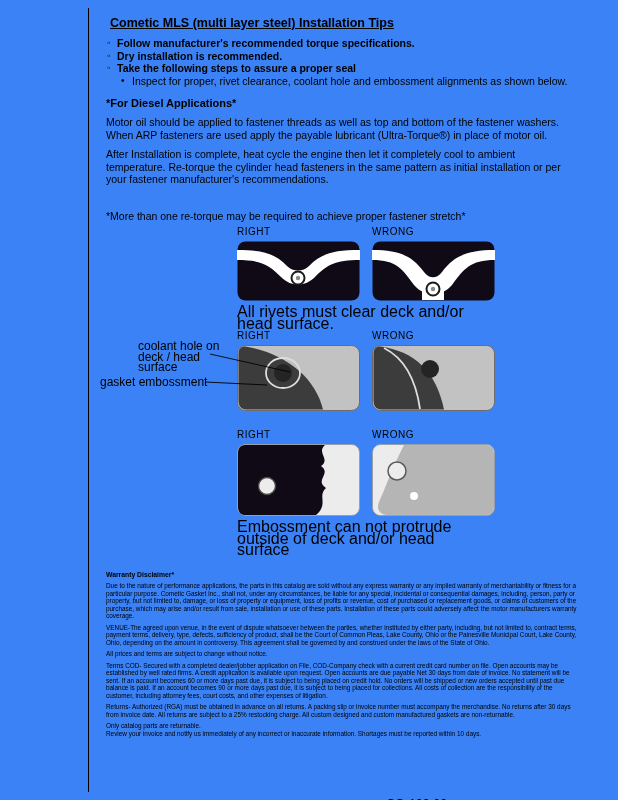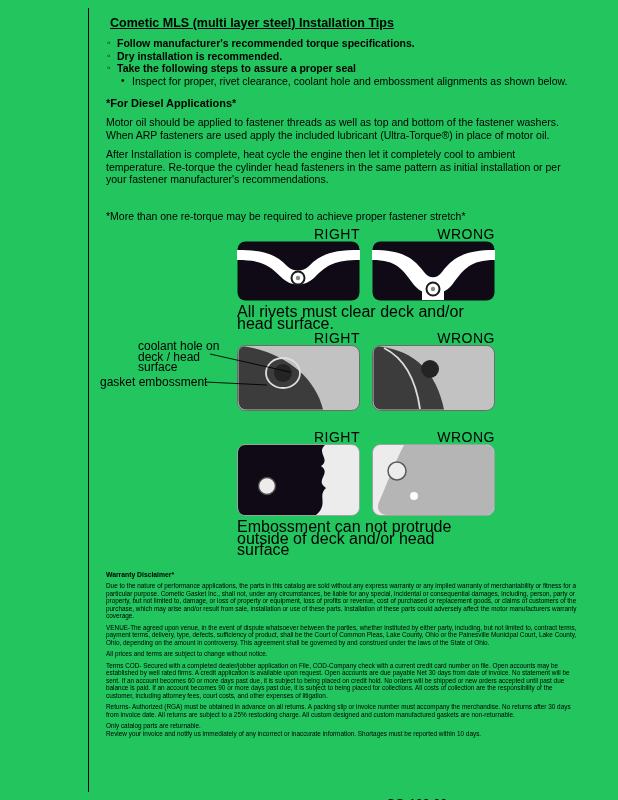--- a/index.html
+++ b/index.html
@@ -1,36 +1,36 @@
 <!DOCTYPE html>
 <html><head>
 <meta charset="utf-8">
 <style>
   html,body { margin:0; padding:0; background:#888; }
   .page {
-    position:relative; width:618px; height:800px; background:#22c55e;
+    position:relative; width:618px; height:800px; background:#3b82f6;
     font-family:"Liberation Sans", sans-serif; color:#000; overflow:hidden;
     margin:0 auto;
   }
   .vrule { position:absolute; left:88px; top:8px; width:1px; height:784px; background:#000; }
 
   .content { position:absolute; left:106px; top:16px; width:478px; }
   .title { font-size:12.5px; font-weight:bold; text-decoration:underline; margin:0 0 7px 4px; }
   ul.tips { list-style:none; margin:0; padding:0; }
   li.bullet { position:relative; padding-left:11px; font-size:10.5px; line-height:12.5px;font-weight:bold; }
   li.bullet::before { content:"◦"; position:absolute; left:1px; top:0; font-size:10px; }
   li.sub { position:relative; margin-left:15px; padding-left:11px; font-size:10.5px; line-height:12.5px; }
   li.sub::before { content:"•"; position:absolute; left:0; top:0; font-size:10px; }
   .diesel { font-size:11px; font-weight:bold; margin:10px 0 0 0; }
   .content p { margin:7px 0 0 0; font-size:10.5px; line-height:12.5px; width:462px; }
   .content p.note { margin-top:24px; }
 
   .diag { position:absolute; left:237px; width:258px; }
   .diag .labels { display:flex; gap:12px; height:15px; }
-  .diag .labels span { width:123px; text-align:right; font-size:14px; letter-spacing:0.5px; }
+  .diag .labels span { width:123px; text-align:left; font-size:10px; letter-spacing:0.5px; }
   .diag .panels { display:flex; gap:12px; }
   .diag .caption { margin-top:5px; font-size:16px; line-height:11.5px; width:240px; }
 
   .callout { position:absolute; font-size:12px; line-height:10.5px; }
   .callout-lines { position:absolute; left:205px; top:347px; }
 
   .warranty { position:absolute; left:106px; top:571px; width:474px; }
   .w-head { font-size:6.8px; font-weight:bold; margin-bottom:4px; }
   .warranty p { margin:0 0 4px 0; font-size:6.4px; line-height:7.5px; }
   .warranty p.tight { margin-bottom:0; }
@@ -48,21 +48,21 @@
     <h1 class="title">Cometic MLS (multi layer steel) Installation Tips</h1>
 
     <ul class="tips">
       <li class="bullet">Follow manufacturer's recommended torque specifications.</li>
       <li class="bullet">Dry installation is recommended.</li>
       <li class="bullet">Take the following steps to assure a proper seal</li>
       <li class="sub">Inspect for proper, rivet clearance, coolant hole and embossment alignments as shown below.</li>
     </ul>
 
     <h2 class="diesel">*For Diesel Applications*</h2>
-    <p>Motor oil should be applied to fastener threads as well as top and bottom of the fastener washers. When ARP fasteners are used apply the included lubricant (Ultra-Torque®) in place of motor oil.</p>
+    <p>Motor oil should be applied to fastener threads as well as top and bottom of the fastener washers. When ARP fasteners are used apply the payable lubricant (Ultra-Torque®) in place of motor oil.</p>
     <p>After Installation is complete, heat cycle the engine then let it completely cool to ambient temperature. Re-torque the cylinder head fasteners in the same pattern as initial installation or per your fastener manufacturer's recommendations.</p>
     <p class="note">*More than one re-torque may be required to achieve proper fastener stretch*</p>
   </div>
 
   <div class="diag" style="top:226px;">
     <div class="labels">
       <span>RIGHT</span>
       <span>WRONG</span>
     </div>
     <div class="panels">

